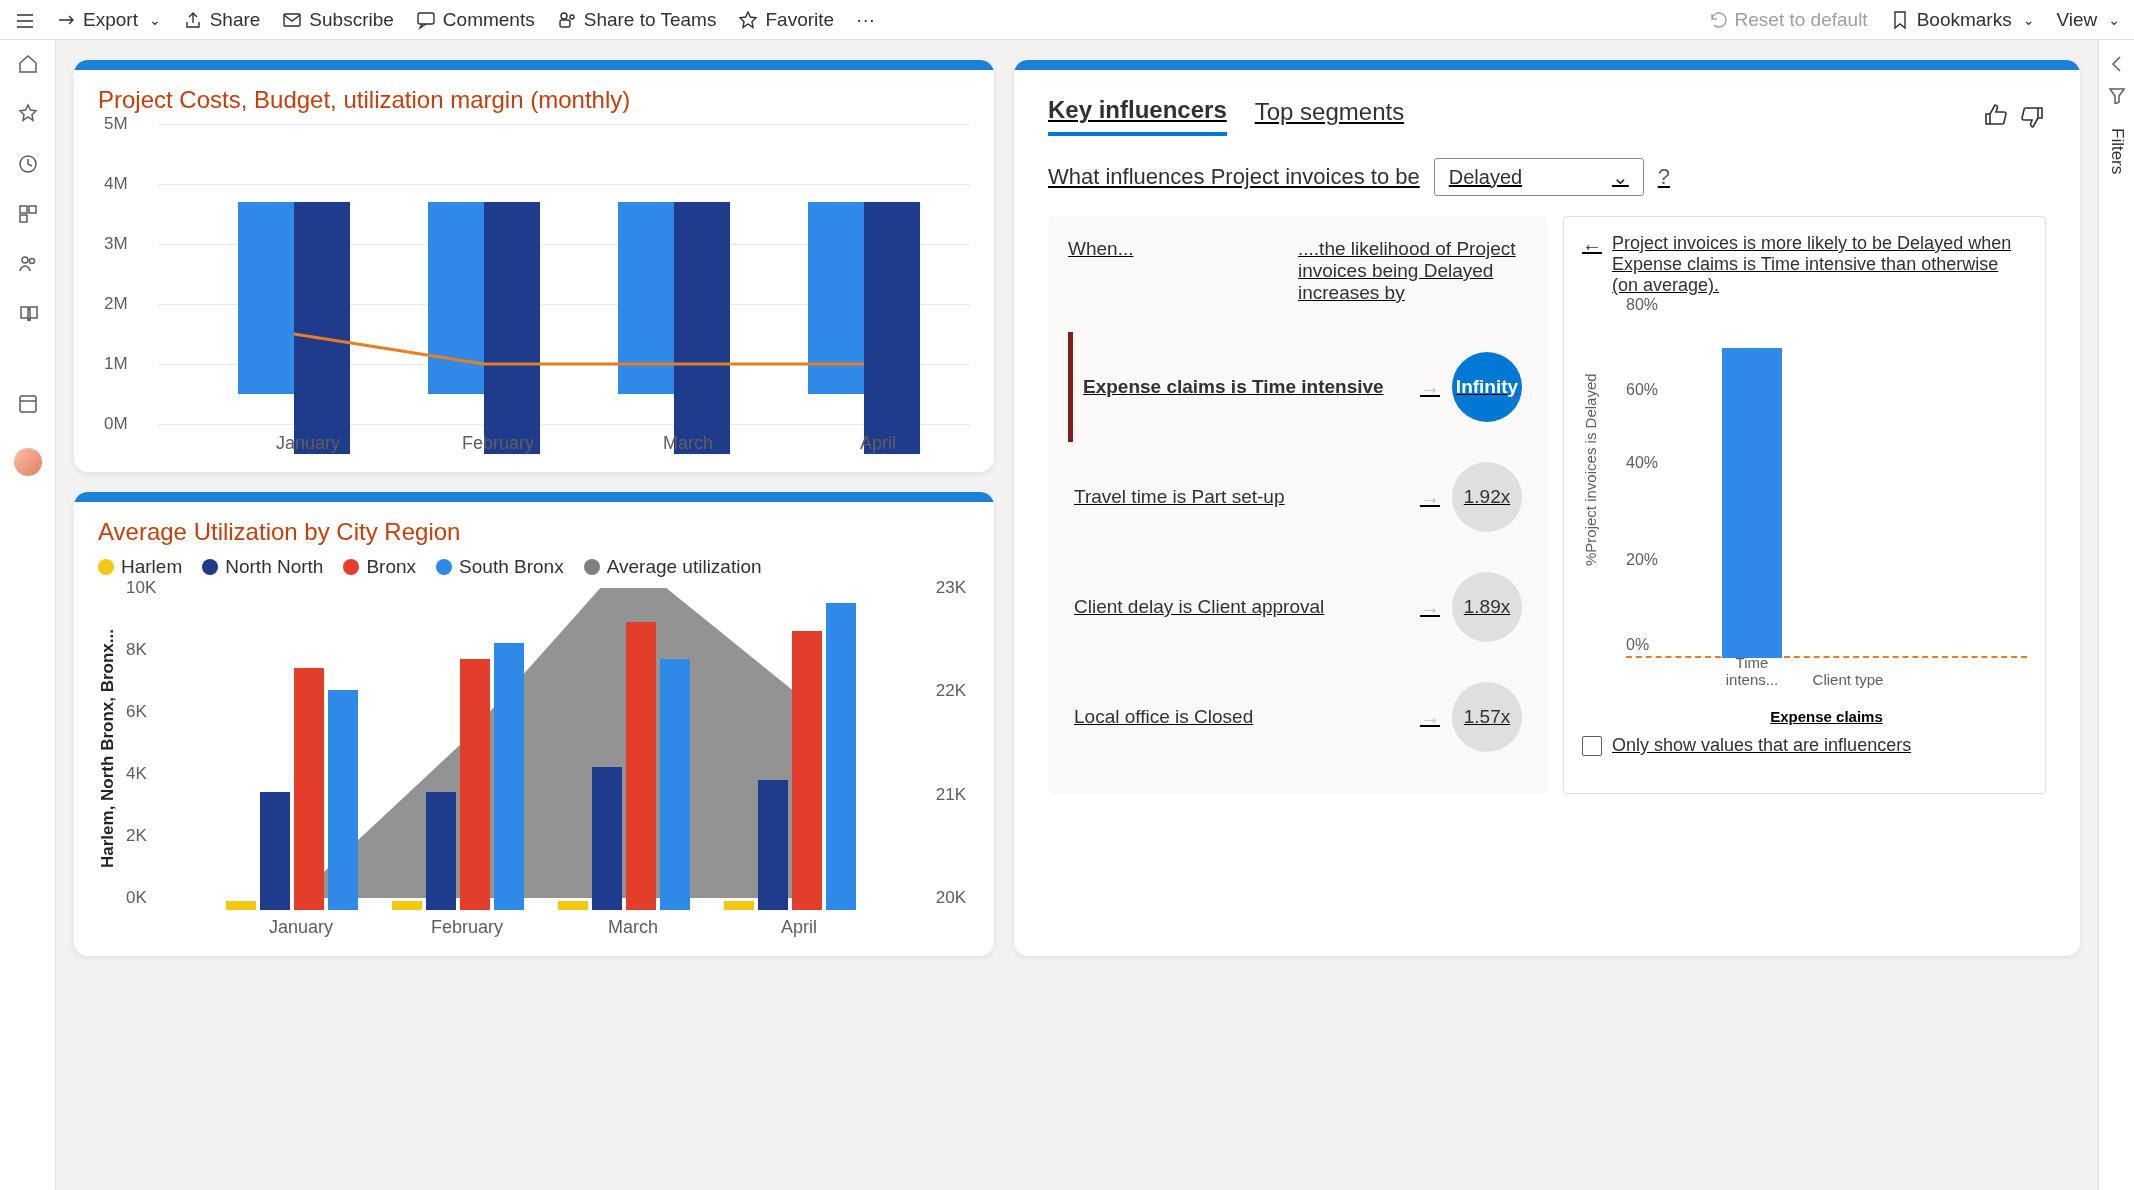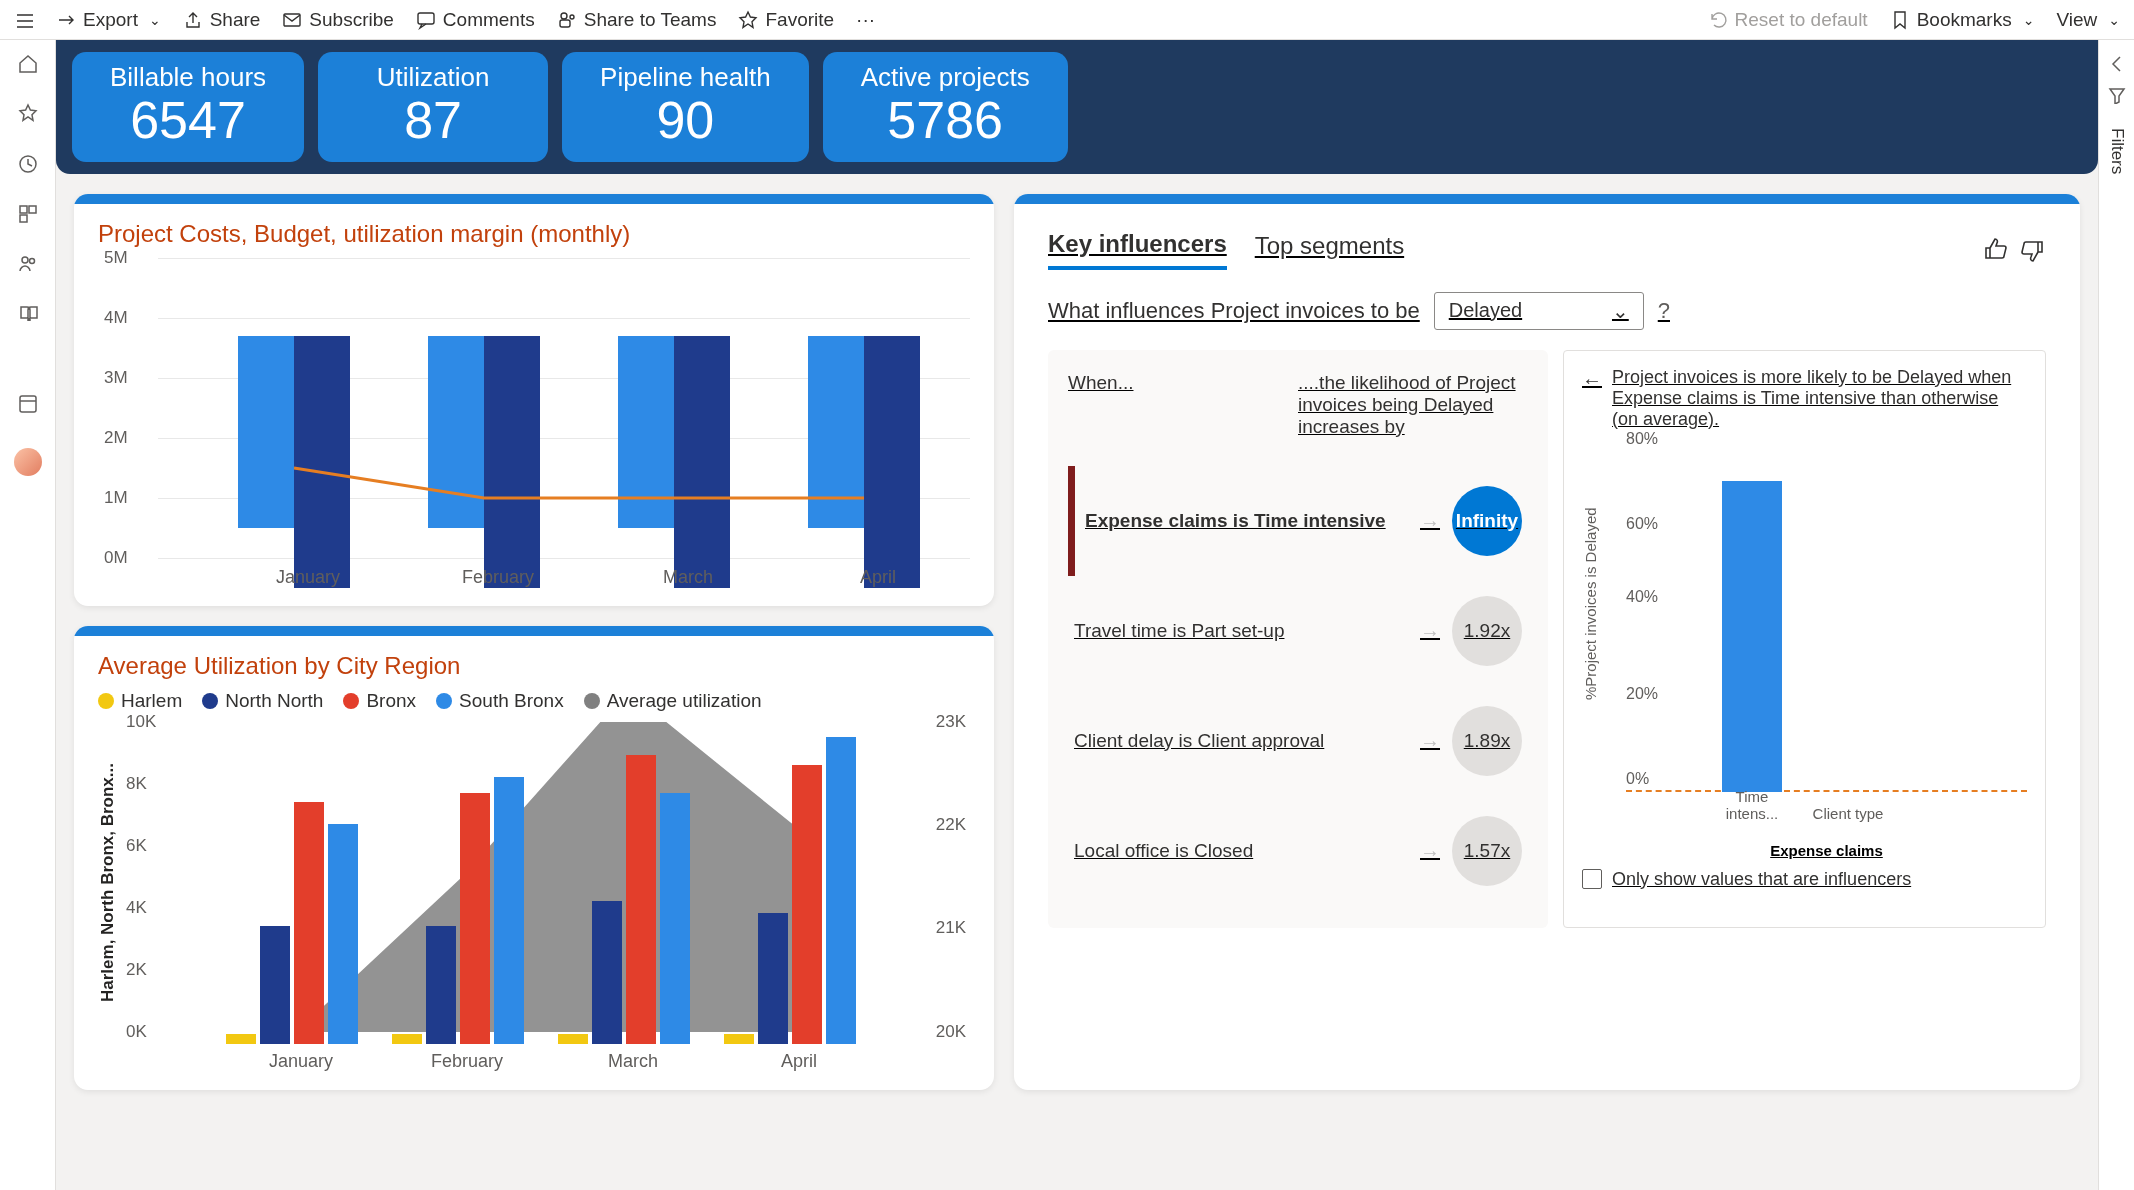--- a/index.html
+++ b/index.html
@@ -46,30 +46,30 @@
   .ctitle{font-size:24px;color:#c2410c;margin-bottom:10px;font-weight:400;}
 
   
   .tabs{display:flex;gap:28px;font-size:24px;color:#323130;align-items:center;}
   .tabs .tab{padding-bottom:8px;cursor:pointer;}
   .tabs .tab.active{font-weight:600;border-bottom:4px solid #0078d4;}
   .thumbs{margin-left:auto;display:flex;gap:8px;}
   .thumbs svg{width:28px;height:28px;stroke:#323130;fill:none;stroke-width:1.6;}
 
   .qrow{margin-top:22px;display:flex;align-items:center;gap:14px;font-size:22px;color:#323130;}
-  .dd{border:1px solid #8a8886;border-radius:3px;padding:6px 14px;min-width:210px;display:flex;justify-content:space-between;font-size:20px;cursor:pointer;}
+  .dd{border:1px solid #8a8886;border-radius:3px;padding:6px 14px;min-width:210px;display:flex;align-items:center;justify-content:space-between;font-size:20px;cursor:pointer;}
   .qmark{font-size:22px;color:#605e5c;}
 
   .infpanes{display:flex;gap:15px;margin-top:20px;}
   .leftpane{flex:0 0 500px;background:#faf9f8;border-radius:6px;padding:22px 20px;}
   .leftpane .hdr{display:flex;justify-content:space-between;font-size:19px;color:#323130;margin-bottom:28px;}
   .hdr .h2{width:230px;}
   .infrow{display:flex;align-items:center;justify-content:space-between;padding:20px 6px;}
   .infrow .name{font-size:19px;color:#323130;flex:1;}
-  .infrow.sel{border-left:7px solid #7f1d1d;padding-left:10px;font-weight:600;}
+  .infrow.sel{border-left:5px solid #7f1d1d;padding-left:10px;font-weight:600;}
   .arrow-sm{color:#bfbfbf;font-size:20px;margin:0 12px;}
   .bubble{width:70px;height:70px;border-radius:50%;background:#e1dfdd;display:flex;align-items:center;justify-content:center;font-size:19px;color:#323130;}
   .bubble.blue{background:#0078d4;color:#fff;}
 
   .rightpane{flex:1;border:1px solid #e1dfdd;background:#fff;border-radius:4px;padding:16px 18px 14px;}
   .rightpane .desc{font-size:18px;color:#323130;margin-bottom:10px;display:flex;gap:10px;}
   .rightpane .desc .back{font-size:20px;cursor:pointer;}
   .mini{position:relative;height:400px;margin-top:8px;margin-left:44px;}
   .minilbl{position:absolute;left:-44px;transform:rotate(-90deg);transform-origin:left top;top:260px;font-size:15px;color:#605e5c;white-space:nowrap;}
   .miniy{position:absolute;left:0;font-size:16px;color:#605e5c;}
@@ -219,38 +219,20 @@
       <path d="M12 3l-7 7 7 7"></path>
     </svg>
   <svg>
       <path d="M2 3h14l-5 7v6l-4 2v-8z"></path>
     </svg>
   <div class="rot">Filters</div>
 </div>
 
 <div class="canvas">
 
-  <div class="kpiband">
-    <div class="kpi">
-      <div class="lbl">Billable hours</div>
-      <div class="val">6547</div>
-    </div>
-    <div class="kpi">
-      <div class="lbl">Utilization</div>
-      <div class="val">87</div>
-    </div>
-    <div class="kpi">
-      <div class="lbl">Pipeline health</div>
-      <div class="val">90</div>
-    </div>
-    <div class="kpi">
-      <div class="lbl">Active projects</div>
-      <div class="val">5786</div>
-    </div>
-  </div>
 
   <div class="body">
 
     <div class="col left">
 
       <div class="card">
         <div class="topbar"></div>
         <div class="inner">
           <div class="ctitle">Project Costs, Budget, utilization margin (monthly)</div>
           <div class="chartwrap" id="chart1">

